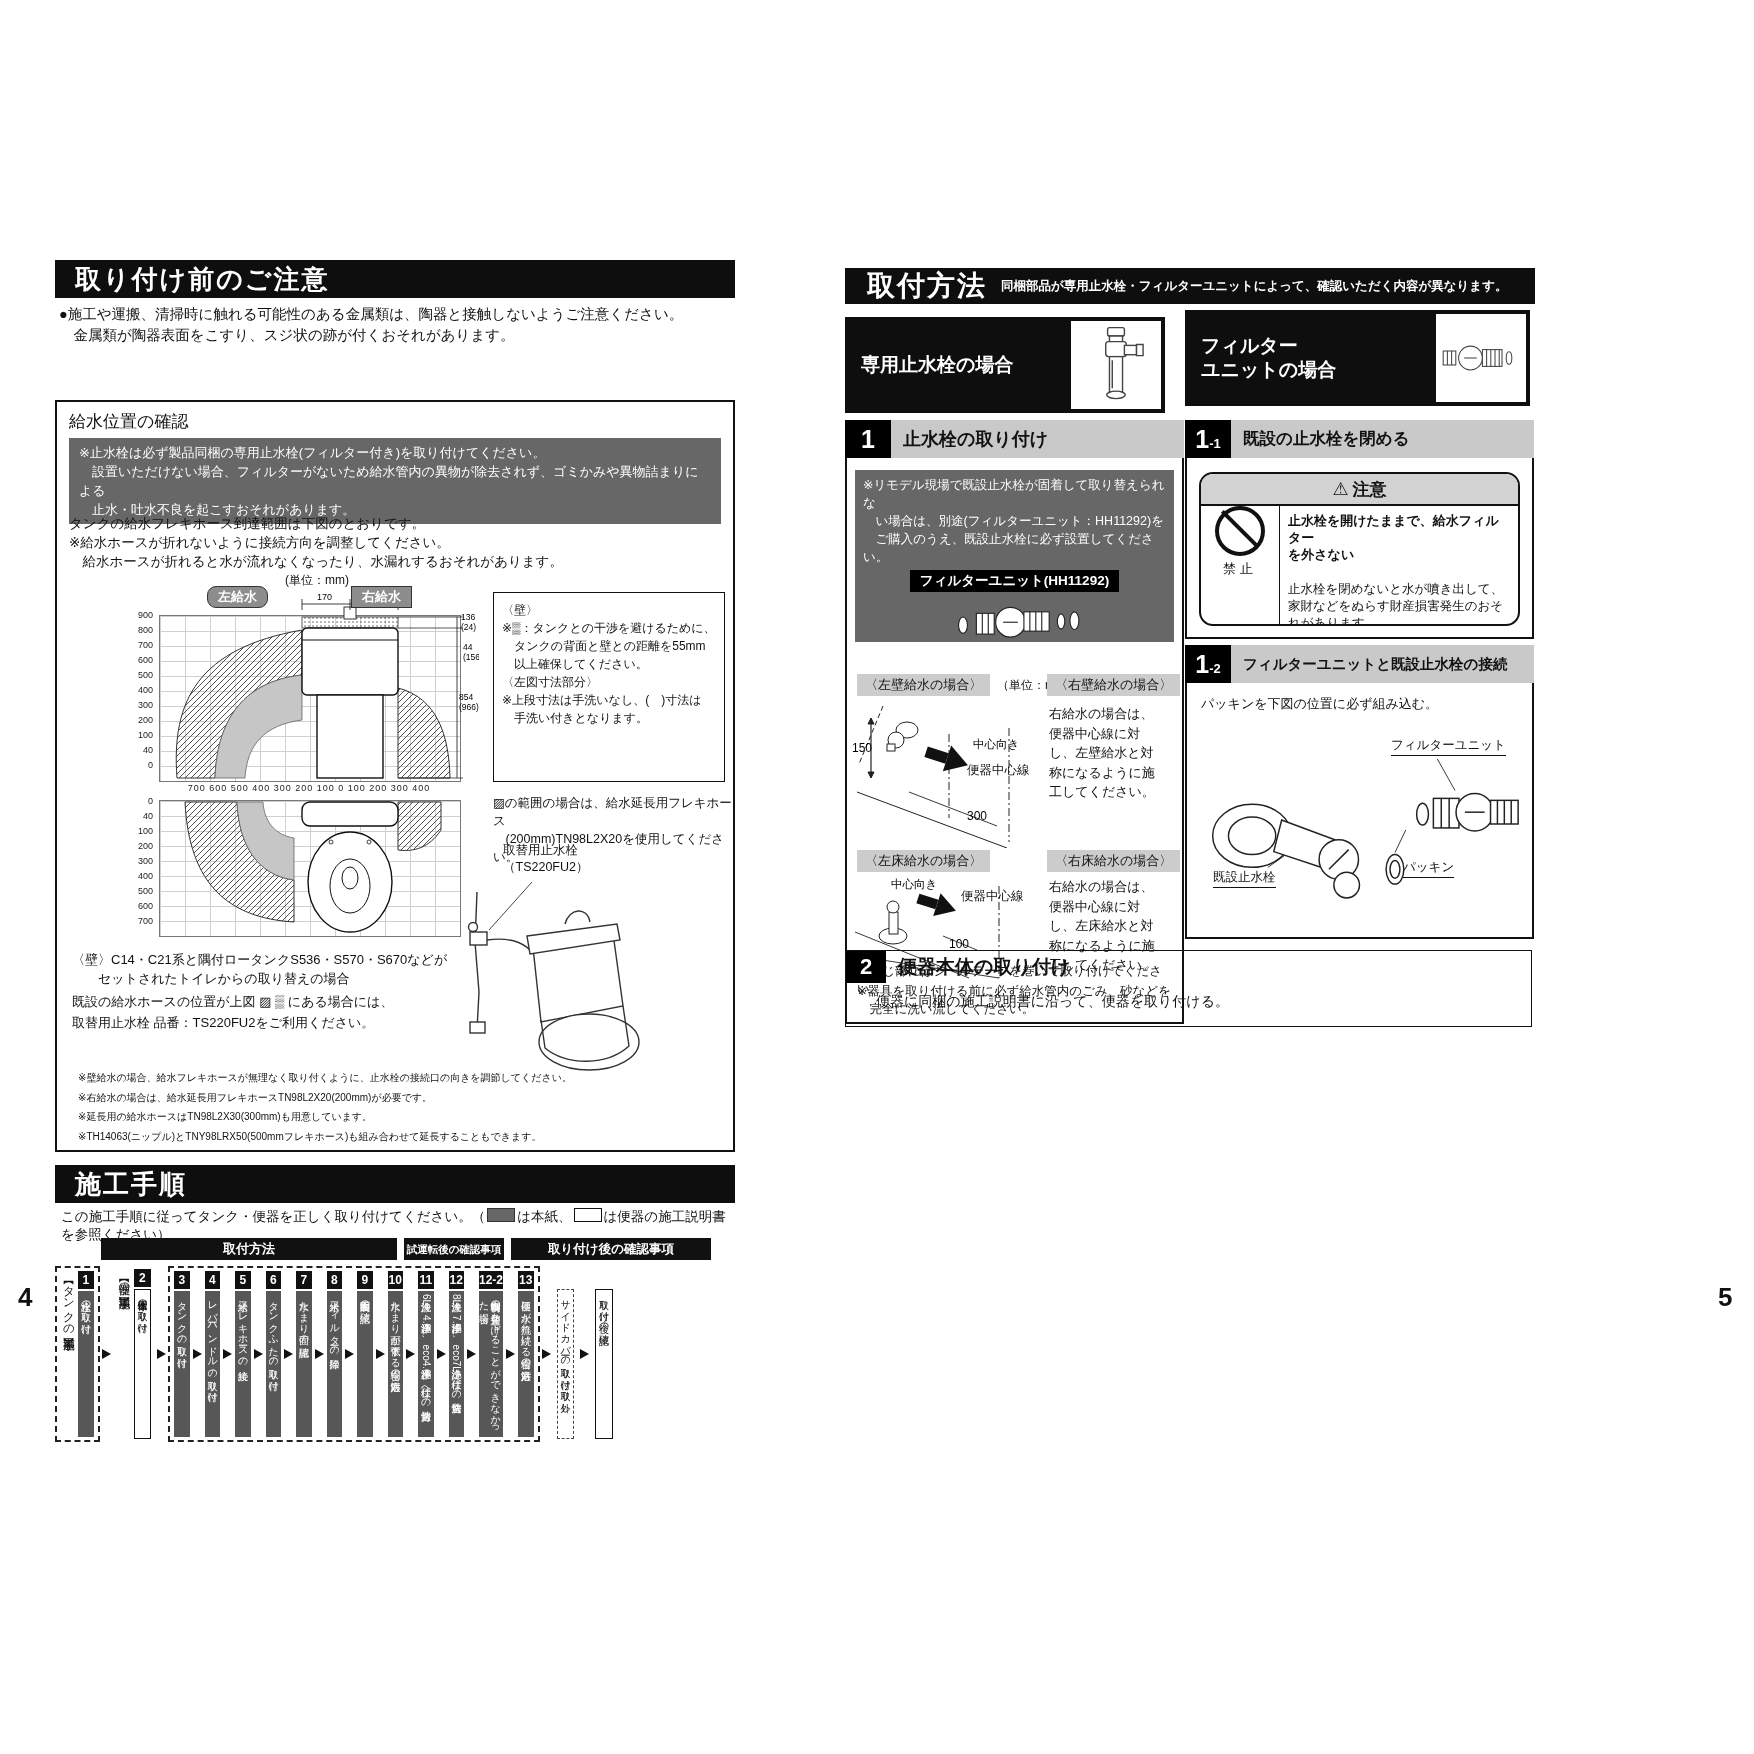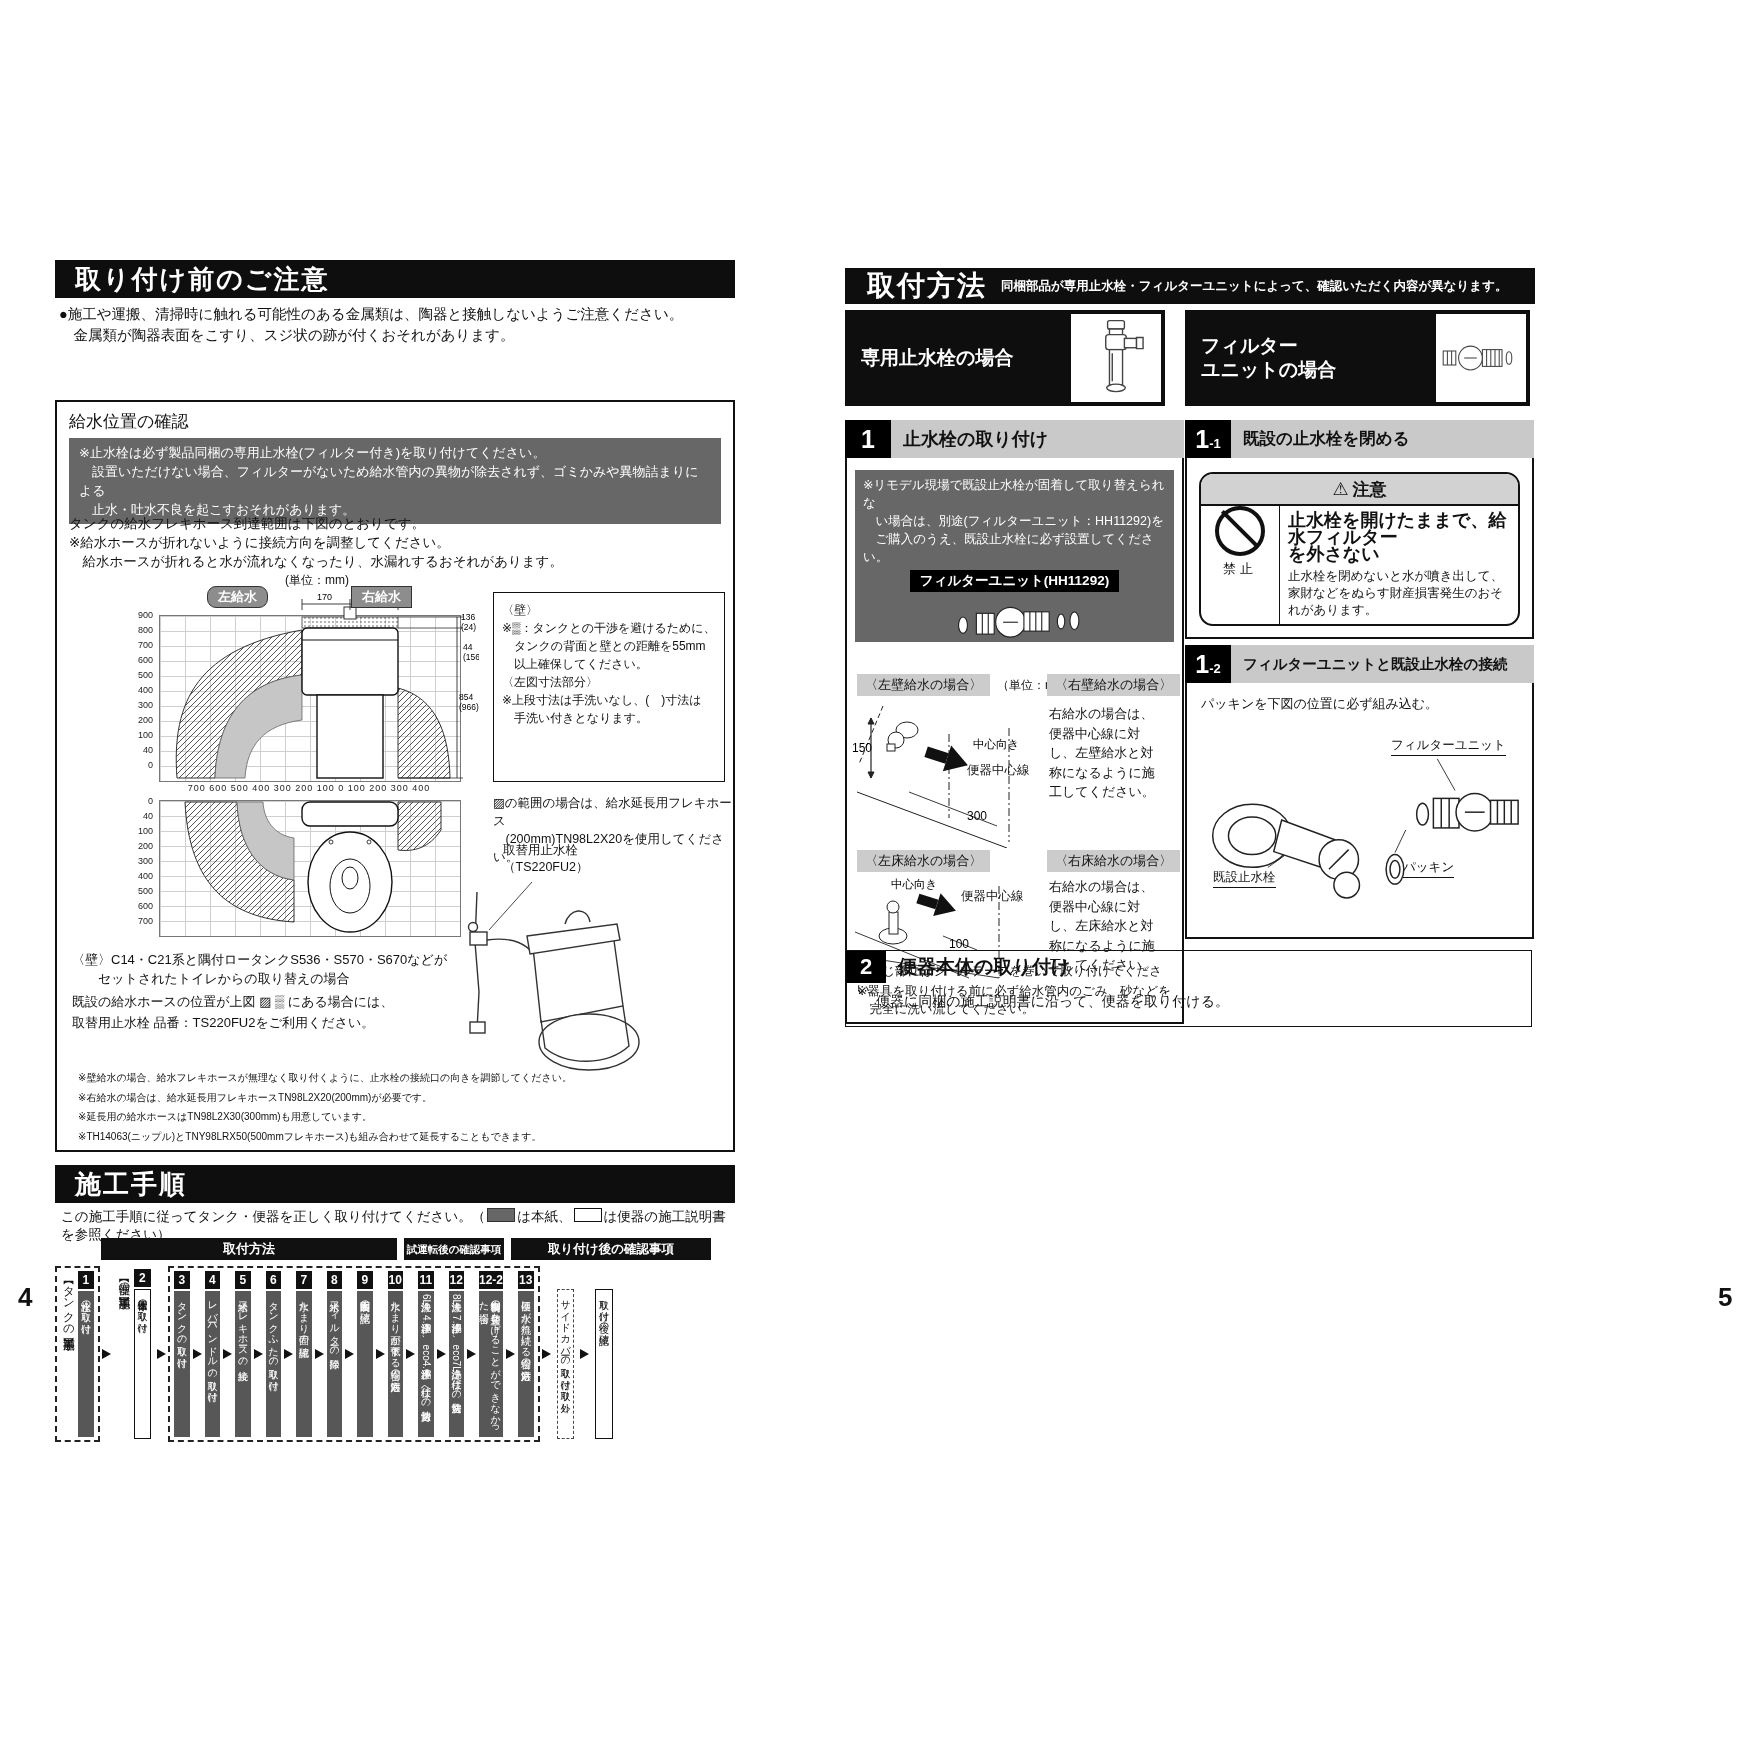--- a/index.html
+++ b/index.html
@@ -53,21 +53,21 @@
   .flow-col.white .flow-label{background:#fff;border:1.5px solid #111;}
   .flow-col.plain .flow-label{background:#fff;border:1px dashed #444;}
   .flow-col.outline .flow-label{background:#fff;border:1.5px solid #111;}
   .flow-arrow{width:0;height:0;border-left:9px solid #111;border-top:5px solid transparent;border-bottom:5px solid transparent;align-self:center;margin:0 2px;flex:none;}
   .pageno{position:absolute;font-size:26px;font-weight:bold;}
   
   .banner5{left:0;right:0;top:8px;height:36px;display:flex;align-items:center;padding-left:22px;}
   .b5title{font-size:28px;font-weight:bold;letter-spacing:2px;}
   .b5sub{font-size:12.5px;margin-left:14px;font-weight:bold;}
   .casebox{position:absolute;top:50px;height:96px;background:#0e0e0e;}
-  .caseA{left:0;width:320px;}
+  .caseA{left:0;width:320px;margin-top:7px;}
   .caseB{left:340px;width:345px;}
   .caselbl{position:absolute;left:16px;top:0;bottom:0;display:flex;align-items:center;color:#fff;font-weight:bold;font-size:19px;line-height:24px;}
   .caseimg{position:absolute;right:4px;top:4px;width:90px;height:88px;background:#fff;display:flex;align-items:center;justify-content:center;}
   .secbox{position:absolute;border:2px solid #111;}
   .lbox{left:0;top:160px;width:335px;height:600px;}
   .b11{left:340px;top:160px;width:345px;height:215px;}
   .b12{left:340px;top:385px;width:345px;height:290px;}
   .sechead{position:absolute;left:-2px;top:-2px;right:-2px;height:38px;display:flex;}
   .numbox{background:#000;color:#fff;font-weight:bold;width:46px;height:38px;display:flex;align-items:center;justify-content:center;flex:none;}
   .numbig{font-size:25px;}
@@ -81,21 +81,21 @@
   .note5{position:absolute;font-size:12.5px;line-height:18px;}
   .caution{position:absolute;left:12px;right:12px;top:50px;height:150px;border:2.5px solid #111;border-radius:14px;overflow:hidden;}
   .cauthead{height:30px;background:#d2d2d2;border-bottom:2px solid #111;display:flex;align-items:center;justify-content:center;font-weight:bold;font-size:17px;}
   .warntri{font-size:18px;margin-right:4px;}
   .cautbody{display:flex;height:118px;}
   .procell{width:78px;border-right:1.5px solid #111;display:flex;flex-direction:column;align-items:center;flex:none;}
   .noicon{width:42px;height:42px;border:4px solid #111;border-radius:50%;position:relative;margin-bottom:4px;}
   .noicon::after{content:"";position:absolute;left:-4px;top:17px;width:50px;height:4px;background:#111;transform:rotate(45deg);}
   .prolbl{font-size:13px;letter-spacing:4px;}
   .cauttext{padding:6px 8px;font-size:12.5px;line-height:17px;}
-  .cb{font-weight:bold;font-size:18px;margin-bottom:5px;}
+  .cb{font-weight:bold;font-size:13px;margin-bottom:18px;}
   .lbl{position:absolute;font-size:12.5px;border-bottom:1px solid #111;padding-bottom:1px;}
   .s2box{left:0;top:690px;width:685px;height:75px;border:1.5px solid #111;position:absolute;}
   .s2head{display:flex;align-items:center;}
   .s2num{background:#000;color:#fff;font-weight:bold;font-size:22px;width:40px;height:32px;display:flex;align-items:center;justify-content:center;}
   .s2title{font-weight:bold;font-size:19px;margin-left:12px;}
   .s2body{margin:10px 0 0 30px;font-size:14px;}
   svg text{font-family:"Liberation Sans","DejaVu Sans",sans-serif;}
 </style>
 </head>
 <body>

